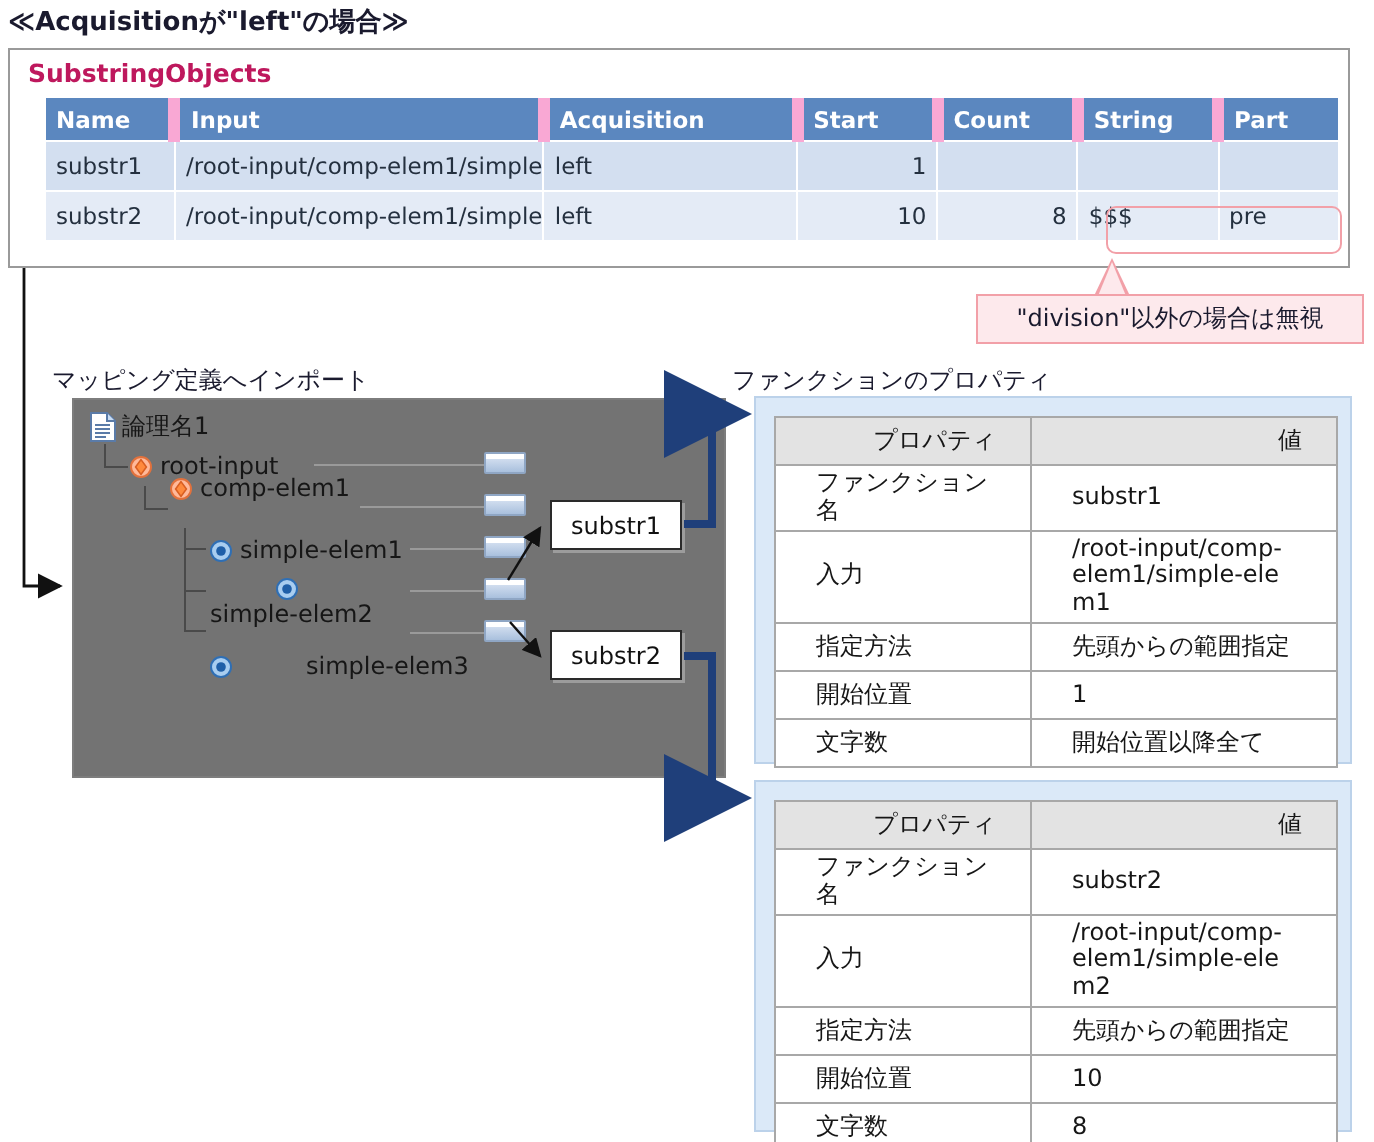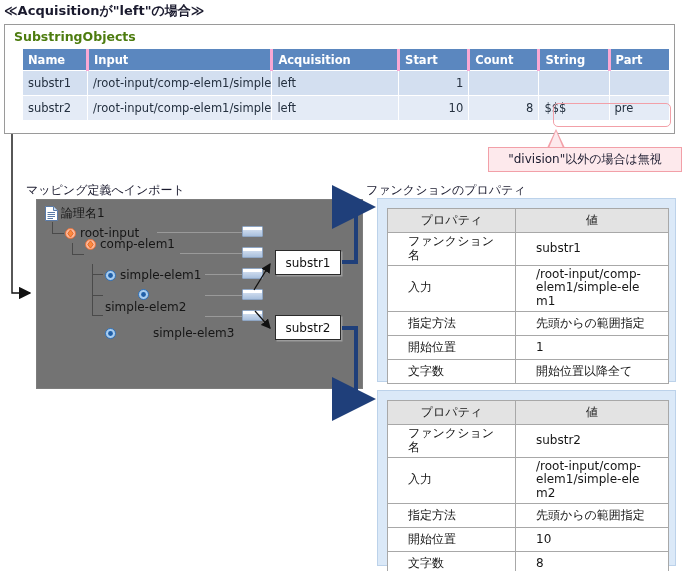--- a/index.html
+++ b/index.html
@@ -37,42 +37,42 @@
     border: 1px solid #9a9a9a;
     background: #ffffff;
     box-sizing: border-box;
   }
   #substring-panel-title {
     position: absolute;
     left: 9px;
     top: 4px;
     font-size: 12.5px;
     font-weight: bold;
-    color: #4d7c0f;
+    color: #be185d;
     letter-spacing: 0px;
   }
 
   
   #substring-table {
     position: absolute;
     left: 18px;
     top: 24px;
     width: 646px;
     border-collapse: collapse;
     table-layout: fixed;
     font-size: 11.5px;
   }
   #substring-table th {
     background: #5b87bf;
     color: #ffffff;
     font-weight: bold;
     text-align: left;
     padding: 2px 5px;
     height: 17px;
-    border-right: 3px solid #f9a8d4;
+    border-right: 6px solid #f9a8d4;
     white-space: nowrap;
     letter-spacing: 0px;
   }
   #substring-table th:last-child { border-right: none; }
   #substring-table td {
     background: #d3dff0;
     padding: 2px 5px;
     height: 20px;
     border-right: 1px solid #ffffff;
     border-top: 1px solid #ffffff;
@@ -240,21 +240,21 @@
     width: 281px;
     border-collapse: collapse;
     table-layout: fixed;
     font-size: 12px;
     background: #ffffff;
   }
   .prop-table th {
     background: #e3e3e3;
     color: #161616;
     font-weight: normal;
-    text-align: center;
+    text-align: right;
     padding: 2px 17px;
     height: 19px;
     border: 1px solid #a8a8a8;
     white-space: nowrap;
   }
   .prop-table td {
     background: #ffffff;
     color: #161616;
     padding: 2px 20px;
     height: 19px;

